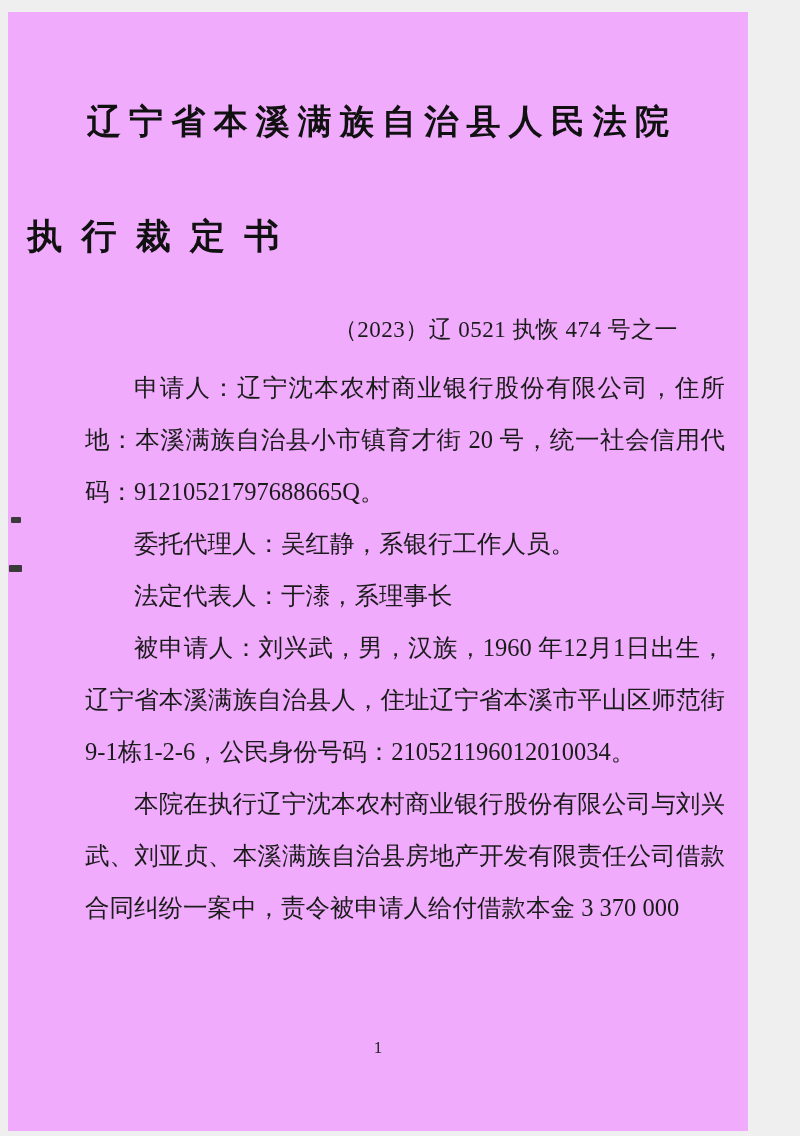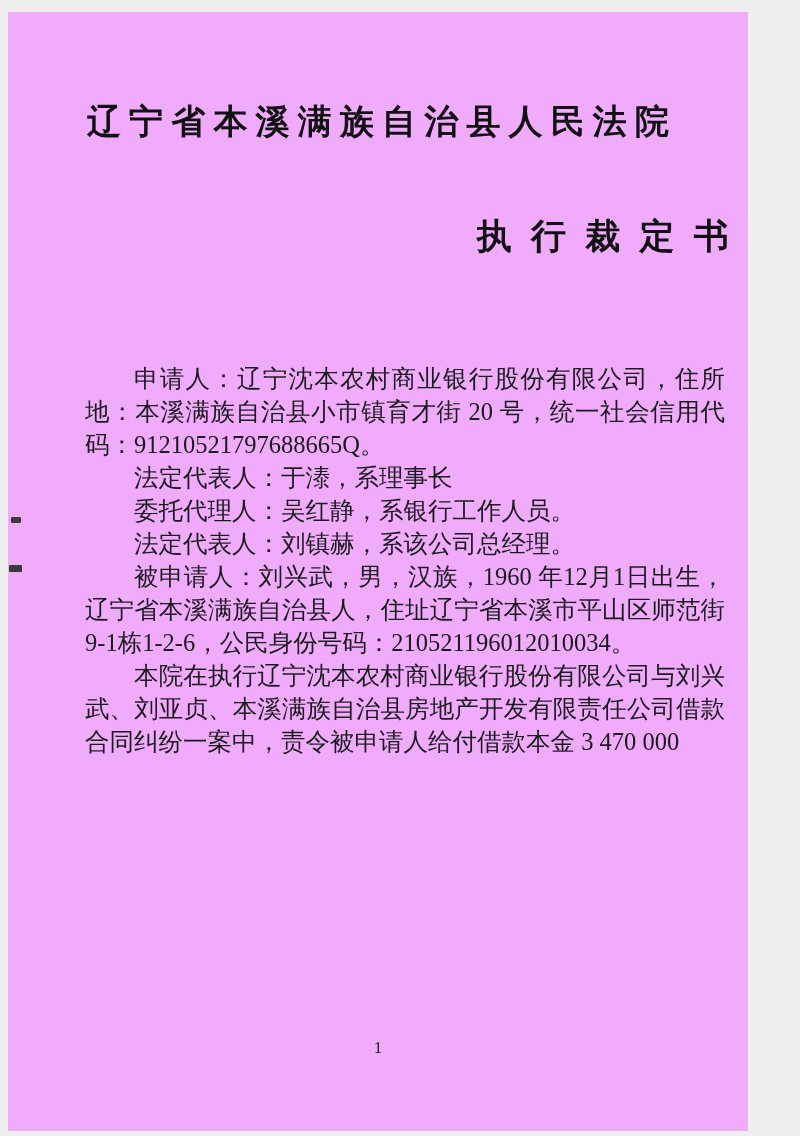--- a/index.html
+++ b/index.html
@@ -36,21 +36,21 @@
     text-indent: 0.24em;
     color: #111111;
     white-space: nowrap;
   }
   .doc-title {
     position: absolute;
     top: 201px;
     left: 0;
     width: 100%;
     margin: 0;
-    text-align: right;
+    text-align: left;
     font-size: 35px;
     font-weight: bold;
     letter-spacing: 0.55em;
     text-indent: 0.55em;
     color: #111111;
     white-space: nowrap;
   }
   .case-number {
     position: absolute;
     top: 302px;
@@ -58,21 +58,21 @@
     font-size: 23px;
     letter-spacing: 0.02em;
     color: #1b1b1b;
   }
   .doc-body {
     position: absolute;
     top: 350px;
     left: 77px;
     width: 640px;
     font-size: 24.5px;
-    line-height: 33px;
+    line-height: 52px;
     text-align: justify;
     color: #1b1b1b;
   }
   .doc-body p {
     margin: 0;
     padding: 0;
     text-indent: 2em;
     text-align: justify;
   }
   .page-number {
@@ -104,28 +104,28 @@
 </style>
 </head>
 <body>
 
 <div class="page">
 
   <h1 class="court-name">辽宁省本溪满族自治县人民法院</h1>
 
   <h2 class="doc-title">执行裁定书</h2>
 
+  <div class="case-number">（2023）辽 0521 执恢 474 号之一</div>
 
   <div class="doc-body">
     <p>申请人：辽宁沈本农村商业银行股份有限公司，住所地：本溪满族自治县小市镇育才街 20 号，统一社会信用代码：91210521797688665Q。</p>
+    <p>委托代理人：吴红静，系银行工作人员。</p>
     <p>法定代表人：于溙，系理事长</p>
-    <p>委托代理人：吴红静，系银行工作人员。</p>
-    <p>法定代表人：刘镇赫，系该公司总经理。</p>
     <p>被申请人：刘兴武，男，汉族，1960 年12月1日出生，辽宁省本溪满族自治县人，住址辽宁省本溪市平山区师范街9-1栋1-2-6，公民身份号码：210521196012010034。</p>
-    <p>本院在执行辽宁沈本农村商业银行股份有限公司与刘兴武、刘亚贞、本溪满族自治县房地产开发有限责任公司借款合同纠纷一案中，责令被申请人给付借款本金 3 470 000</p>
+    <p>本院在执行辽宁沈本农村商业银行股份有限公司与刘兴武、刘亚贞、本溪满族自治县房地产开发有限责任公司借款合同纠纷一案中，责令被申请人给付借款本金 3 370 000</p>
   </div>
 
   <div class="page-number">1</div>
 
   <div class="scan-artifact artifact-1"></div>
   <div class="scan-artifact artifact-2"></div>
 
 </div>
 
 </body></html>

